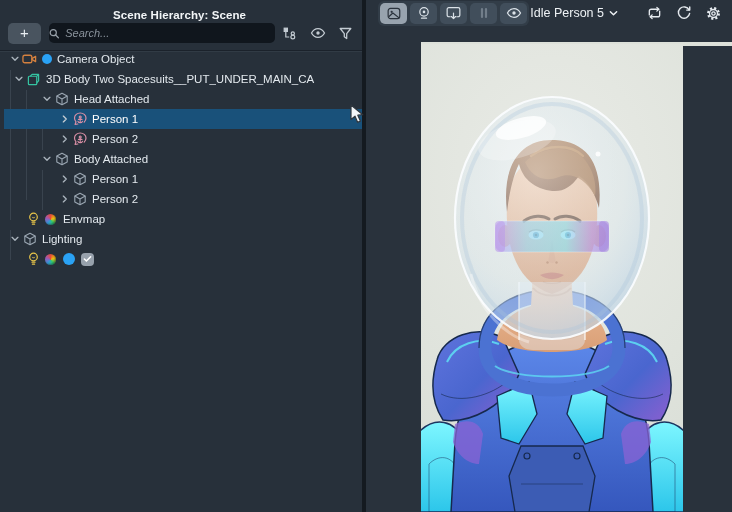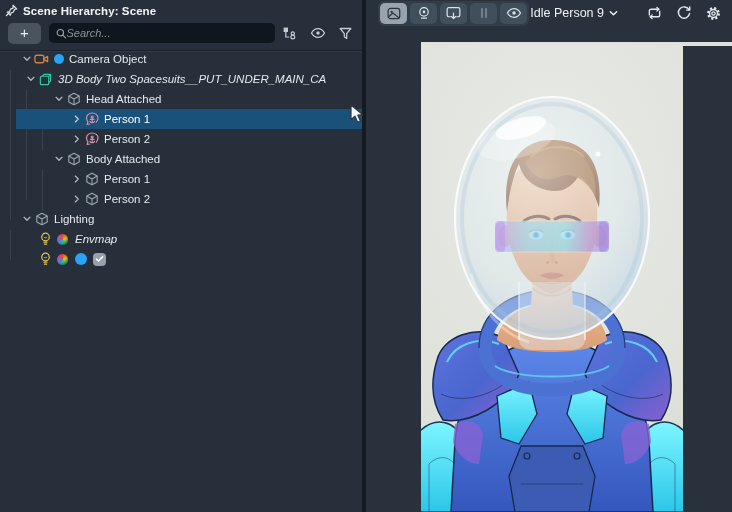--- a/index.html
+++ b/index.html
@@ -3,49 +3,49 @@
 <meta charset="utf-8">
 <style>
   * { margin:0; padding:0; box-sizing:border-box; }
   html,body { width:732px; height:512px; overflow:hidden; }
   body { font-family:"Liberation Sans", sans-serif; background:#262f39; position:relative; }
 
   
   .left-panel { position:absolute; left:0; top:0; width:362px; height:512px; background:#27303a; }
   .panel-divider { position:absolute; left:362px; top:0; width:4px; height:512px; background:#141a20; }
 
-  .lp-header { display:flex; align-items:center; gap:5px; padding:4px 8px 2px 5px; height:19px; }
+  .lp-header { display:flex; align-items:center; gap:5px; padding:4px 8px 2px 5px; height:19px;flex-direction:column; }
   .lp-title { color:#f2f5f7; font-size:11.5px; font-weight:bold; letter-spacing:.1px; }
 
   .lp-toolbar { display:flex; align-items:center; height:26px; margin:1px 8px 0 8px; gap:8px; }
   .add-btn { width:33px; height:21px; background:#49545f; border-radius:5px; color:#e8edf1;
              font-size:15px; line-height:19px; text-align:center; flex:0 0 auto; cursor:default; }
   .search-box { flex:1; height:20px; background:#10161d; border-radius:5px; display:flex; align-items:center;
-                padding:0 7px; }
+                padding:0 0; gap:6px; }
   .search-box input { background:transparent; border:none; outline:none; color:#cfd6dc; font-size:11px;
                       font-style:italic; width:100%; font-family:"Liberation Sans",sans-serif; }
   .search-box input::placeholder { color:#8a939c; }
   .lp-tool-icons { display:flex; align-items:center; gap:13px; padding-right:2px; }
   .lp-tool-icons svg { display:block; }
 
   .lp-sep { height:1px; background:#1b222b; margin-top:4px; box-shadow:0 1px 0 #313b45; }
 
-  .tree { position:absolute; left:16px; top:49px; width:414px; }
+  .tree { position:absolute; left:4px; top:49px; width:414px; }
   .row { display:flex; align-items:center; height:20px; padding-right:10px; position:relative; }
   .row.selected { background:#19517a; }
   .chev { width:14px; height:14px; flex:0 0 auto; display:flex; align-items:center; justify-content:center; }
   .ticon { width:15px; height:15px; flex:0 0 auto; display:flex; align-items:center; justify-content:center; margin-right:5px; }
   .ticon + .ticon { margin-left:-3px; }
   .rlabel { color:#e3e9ee; font-size:11.5px; white-space:nowrap; overflow:hidden; flex:1; }
   .row.selected .rlabel { color:#ffffff; }
   .colordot { width:10px; height:10px; border-radius:50%; background:#2aa2f5; margin-right:5px; flex:0 0 auto; }
   .dot { width:12px; height:12px; border-radius:50%; background:#2aa2f5; flex:0 0 auto; margin-right:6px; }
   .cbx { width:13px; height:13px; border-radius:4px; background:#97a1ac; flex:0 0 auto;
          display:flex; align-items:center; justify-content:center; }
-  .d0 { padding-left:4px; } .d1 { padding-left:8px;font-style:italic; } .d2 { padding-left:36px; } .d3 { padding-left:54px; }
+  .d0 { padding-left:4px; } .d1 { padding-left:8px; } .d2 { padding-left:36px; } .d3 { padding-left:54px; }
   .guide { position:absolute; width:1px; background:#39434e; }
 
   
   .right-panel { position:absolute; left:366px; top:0; width:366px; height:512px; background:#29323c; }
   .rp-title { color:#f2f5f7; font-size:11.5px; font-weight:bold; padding:4px 0 0 12px; height:17px; }
   .rp-toolbar { display:flex; align-items:center; height:26px; margin:0 10px 0 12px; }
   .seg { display:flex; gap:3px; background:#323d48; border-radius:6px; padding:2px; }
   .seg-btn { width:27px; height:21px; border-radius:5px; background:#414e5b; display:flex;
              align-items:center; justify-content:center; }
   .seg-btn.active { background:#98a3ae; }
@@ -291,60 +291,60 @@
       </span>
       <span class="rlabel">Person 2</span>
       <span class="dot"></span>
       <span class="cbx">
         <svg width="9" height="8" viewBox="0 0 10 8">
             <path d="M1.5 4l2.3 2.3L8.5 1.5" fill="none" stroke="#fff" stroke-width="1.7" stroke-linecap="round" stroke-linejoin="round"></path>
           </svg>
       </span>
     </div>
 
-    <div class="row d0">
-      <span class="chev">
-        <svg width="10" height="10" viewBox="0 0 12 12">
-            <path d="M2.5 4l3.5 3.5L9.5 4" fill="none" stroke="#aab4bd" stroke-width="1.6" stroke-linecap="round" stroke-linejoin="round"></path>
-          </svg>
-      </span>
-      <span class="ticon">
-        <svg width="14" height="14" viewBox="0 0 14 14">
-          <g fill="none" stroke="#9aa6b2" stroke-width="1.1" stroke-linejoin="round">
-            <path d="M7 1.2l5.2 2.9v5.8L7 12.8 1.8 9.9V4.1z"></path>
-            <path d="M1.8 4.1L7 7l5.2-2.9M7 7v5.8"></path>
-          </g>
-        </svg>
-      </span>
-      <span class="rlabel">Lighting</span>
-      <span class="dot"></span>
-      <span class="cbx">
-        <svg width="9" height="8" viewBox="0 0 10 8">
-            <path d="M1.5 4l2.3 2.3L8.5 1.5" fill="none" stroke="#fff" stroke-width="1.7" stroke-linecap="round" stroke-linejoin="round"></path>
-          </svg>
-      </span>
-    </div>
-
     <div class="row d1">
       <span class="chev"></span>
       <span class="ticon">
         <svg width="13" height="14" viewBox="0 0 13 14">
           <g fill="none" stroke="#e8c54a" stroke-width="1.2" stroke-linecap="round">
             <circle cx="6.5" cy="5" r="3.8"></circle>
             <path d="M5 10.2h3M5.4 12.2h2.2"></path>
             <path d="M5.6 5.2l.9 1 .9-1" stroke-width="1"></path>
           </g>
         </svg>
       </span>
       <span class="ticon">
         <span style="width:11px;height:11px;border-radius:50%;display:block;
           background:conic-gradient(#e74c3c,#f1c40f,#2ecc71,#3498db,#9b59b6,#e74c3c);
           box-shadow:inset -1px -1px 2px rgba(0,0,0,.4);"></span>
       </span>
       <span class="rlabel">Envmap</span>
+      <span class="dot"></span>
+      <span class="cbx">
+        <svg width="9" height="8" viewBox="0 0 10 8">
+            <path d="M1.5 4l2.3 2.3L8.5 1.5" fill="none" stroke="#fff" stroke-width="1.7" stroke-linecap="round" stroke-linejoin="round"></path>
+          </svg>
+      </span>
+    </div>
+
+    <div class="row d0">
+      <span class="chev">
+        <svg width="10" height="10" viewBox="0 0 12 12">
+            <path d="M2.5 4l3.5 3.5L9.5 4" fill="none" stroke="#aab4bd" stroke-width="1.6" stroke-linecap="round" stroke-linejoin="round"></path>
+          </svg>
+      </span>
+      <span class="ticon">
+        <svg width="14" height="14" viewBox="0 0 14 14">
+          <g fill="none" stroke="#9aa6b2" stroke-width="1.1" stroke-linejoin="round">
+            <path d="M7 1.2l5.2 2.9v5.8L7 12.8 1.8 9.9V4.1z"></path>
+            <path d="M1.8 4.1L7 7l5.2-2.9M7 7v5.8"></path>
+          </g>
+        </svg>
+      </span>
+      <span class="rlabel">Lighting</span>
       <span class="dot"></span>
       <span class="cbx">
         <svg width="9" height="8" viewBox="0 0 10 8">
             <path d="M1.5 4l2.3 2.3L8.5 1.5" fill="none" stroke="#fff" stroke-width="1.7" stroke-linecap="round" stroke-linejoin="round"></path>
           </svg>
       </span>
     </div>
 
     <div class="row d1">
       <span class="chev"></span>
@@ -414,21 +414,21 @@
       </div>
       <div class="seg-btn">
         <svg width="16" height="12" viewBox="0 0 16 12">
           <path d="M1.5 6C3 3.2 5.4 1.6 8 1.6S13 3.2 14.5 6C13 8.8 10.6 10.4 8 10.4S3 8.8 1.5 6z" fill="none" stroke="#dbe2e8" stroke-width="1.3"></path>
           <circle cx="8" cy="6" r="1.7" fill="#dbe2e8"></circle>
         </svg>
       </div>
     </div>
 
     <div class="anim-dd">
-      <span>Idle Person 9</span>
+      <span>Idle Person 5</span>
       <svg width="9" height="7" viewBox="0 0 10 7">
         <path d="M1.5 1.5L5 5l3.5-3.5" fill="none" stroke="#eef2f5" stroke-width="1.6" stroke-linecap="round" stroke-linejoin="round"></path>
       </svg>
     </div>
 
     <div class="rp-right-icons">
       <svg width="17" height="16" viewBox="0 0 18 17">
         <g fill="none" stroke="#e6ebf0" stroke-width="1.4" stroke-linecap="round" stroke-linejoin="round">
           <path d="M3.5 10.5v-4a2 2 0 012-2h8"></path>
           <path d="M11.5 2.5l2 2-2 2"></path>

